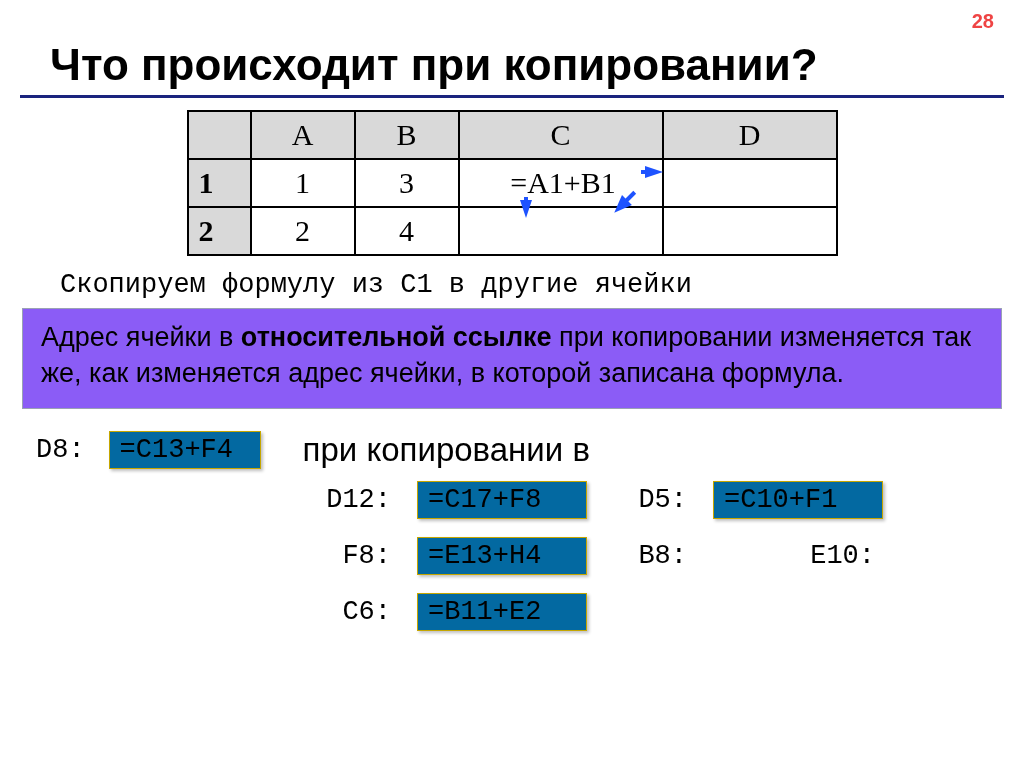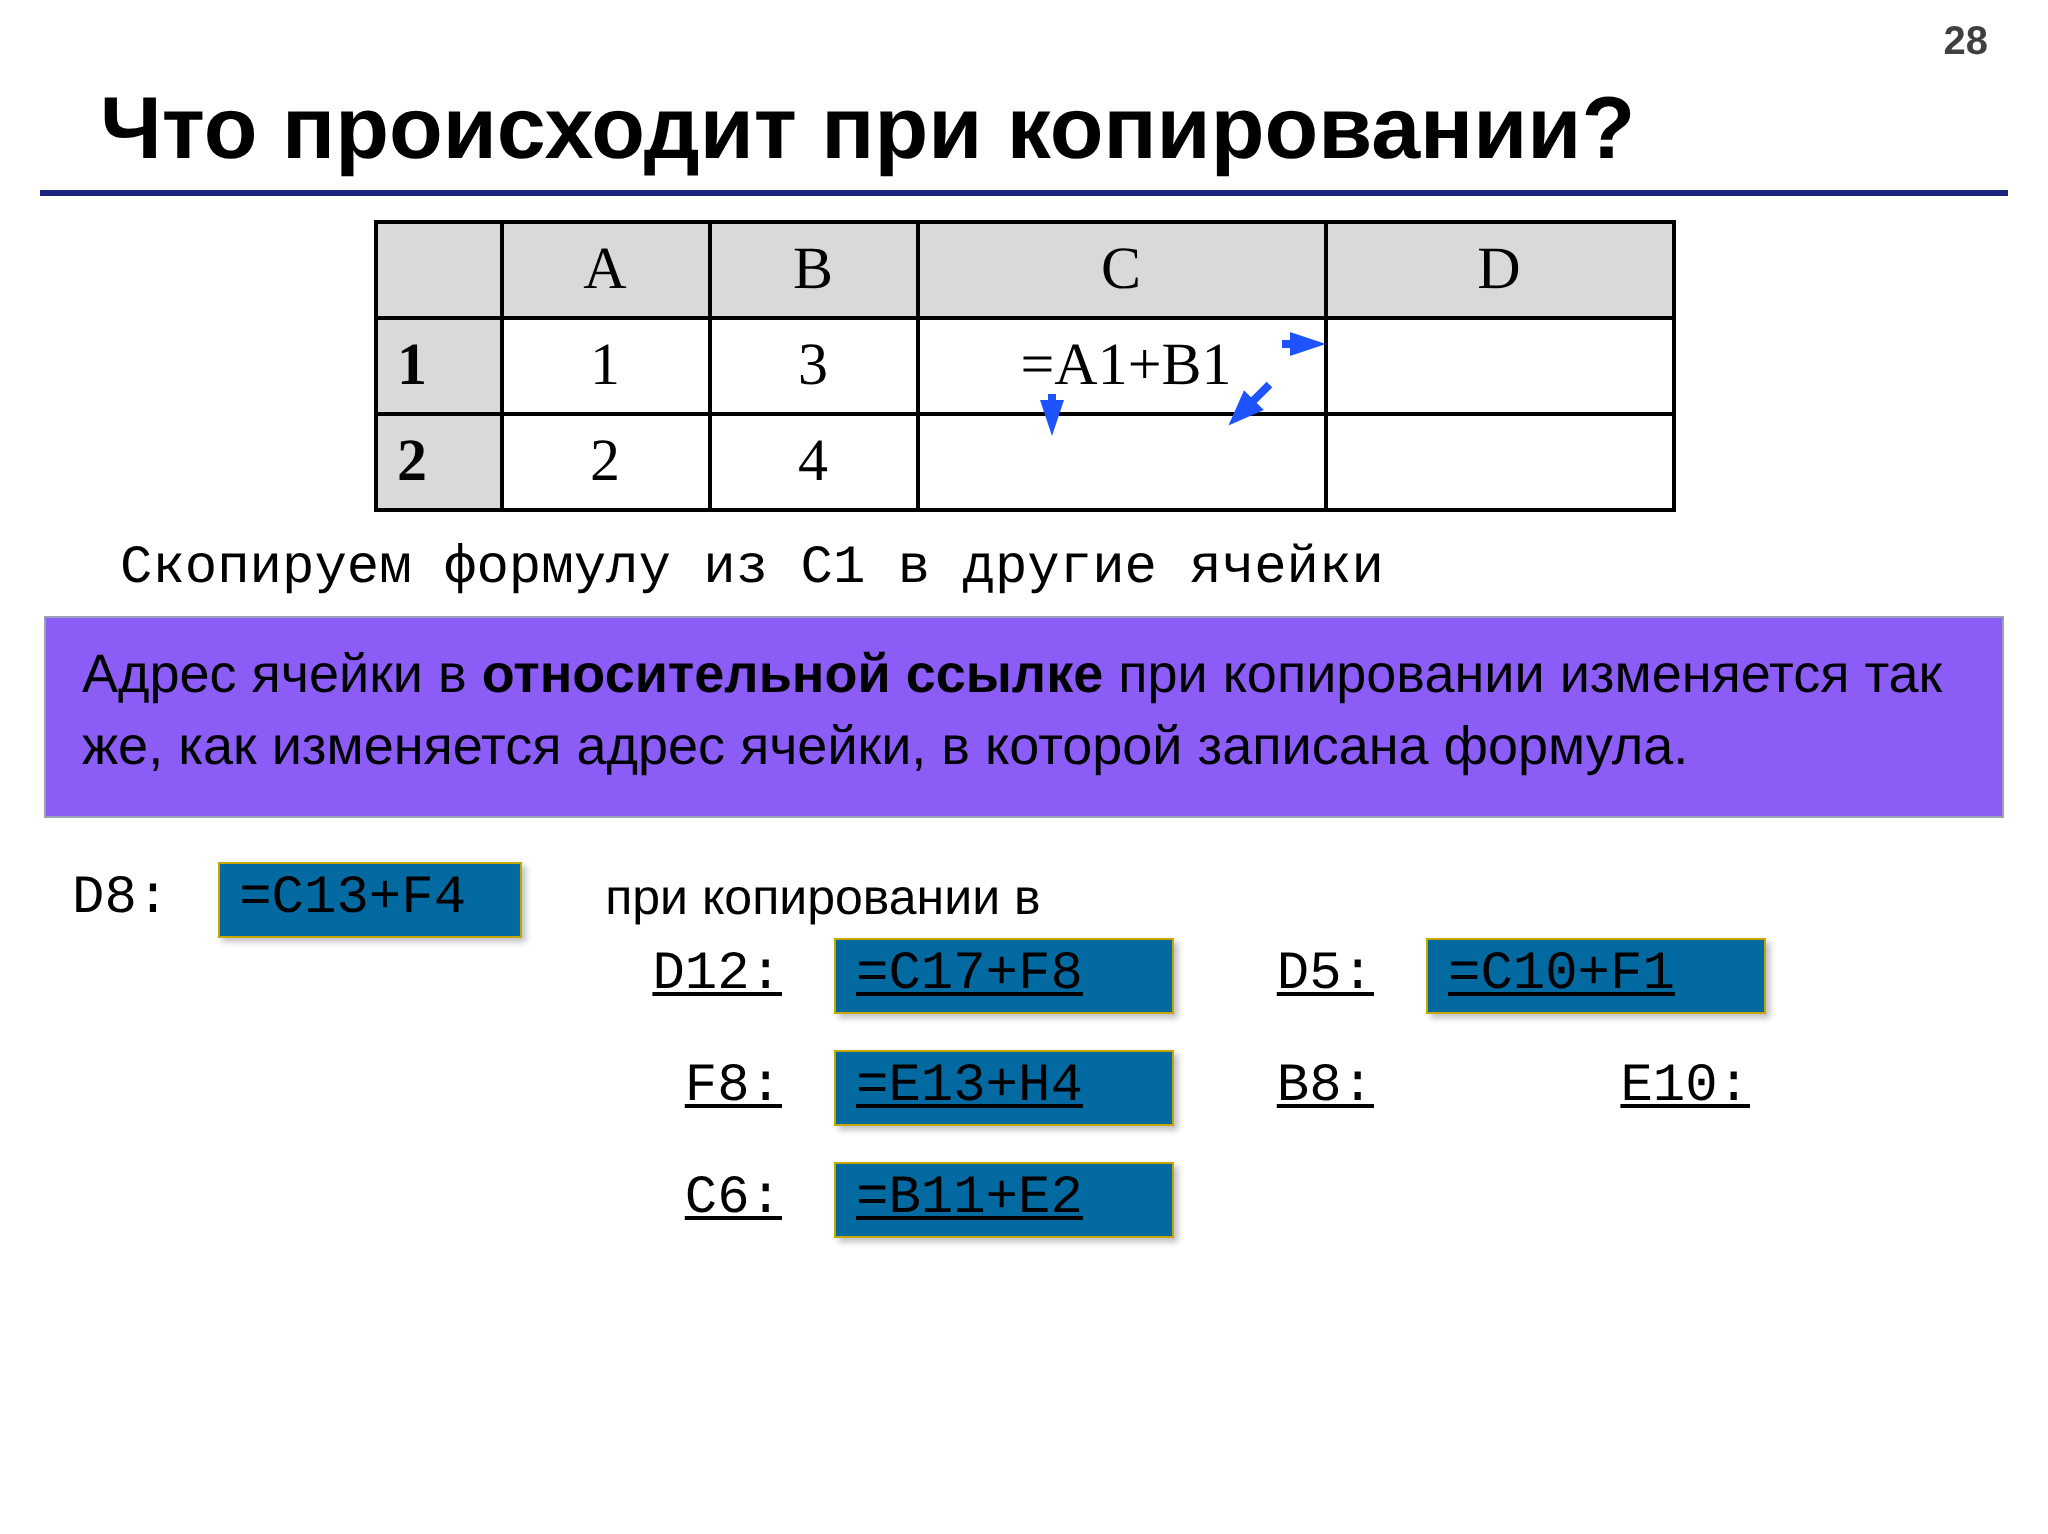--- a/index.html
+++ b/index.html
@@ -11,21 +11,21 @@
     background: #fff;
     position: relative;
     box-sizing: border-box;
   }
   .page-number {
     position: absolute;
     top: 10px;
     right: 30px;
     font-size: 20px;
     font-weight: bold;
-    color: #404040;
+    color: #ef4444;
   }
   .title {
     font-size: 44px;
     font-weight: bold;
     color: #000;
     padding: 40px 30px 5px 30px;
     border-bottom: 3px solid #1a237e;
     margin: 0 20px;
   }
   .spreadsheet-table {
@@ -136,31 +136,31 @@
     box-shadow: 2px 2px 3px rgba(0,0,0,0.25);
     min-width: 130px;
   }
   .examples-grid {
     display: grid;
     grid-template-columns: 94px 170px 90px 170px;
     column-gap: 18px;
     row-gap: 18px;
     align-items: center;
     margin-left: 275px;
-    text-decoration: underline;
+    margin-top: 12px;
   }
   .examples-grid .ex-label { text-align: right; }
   .top-example {
     display:flex;
     align-items:center;
     gap:24px;
     margin-top:4px;
   }
   .top-example .lead { font-family:"Courier New",monospace; font-size:27px; margin-left:6px;}
-  .top-example .tail { font-size:25px; margin-left:18px;}
+  .top-example .tail { font-size:33px; margin-left:18px;}
 </style>
 </head>
 <body>
 
 <div class="page-number">28</div>
 
 <div class="title">Что происходит при копировании?</div>
 
 <table class="spreadsheet-table">
   <tbody>

